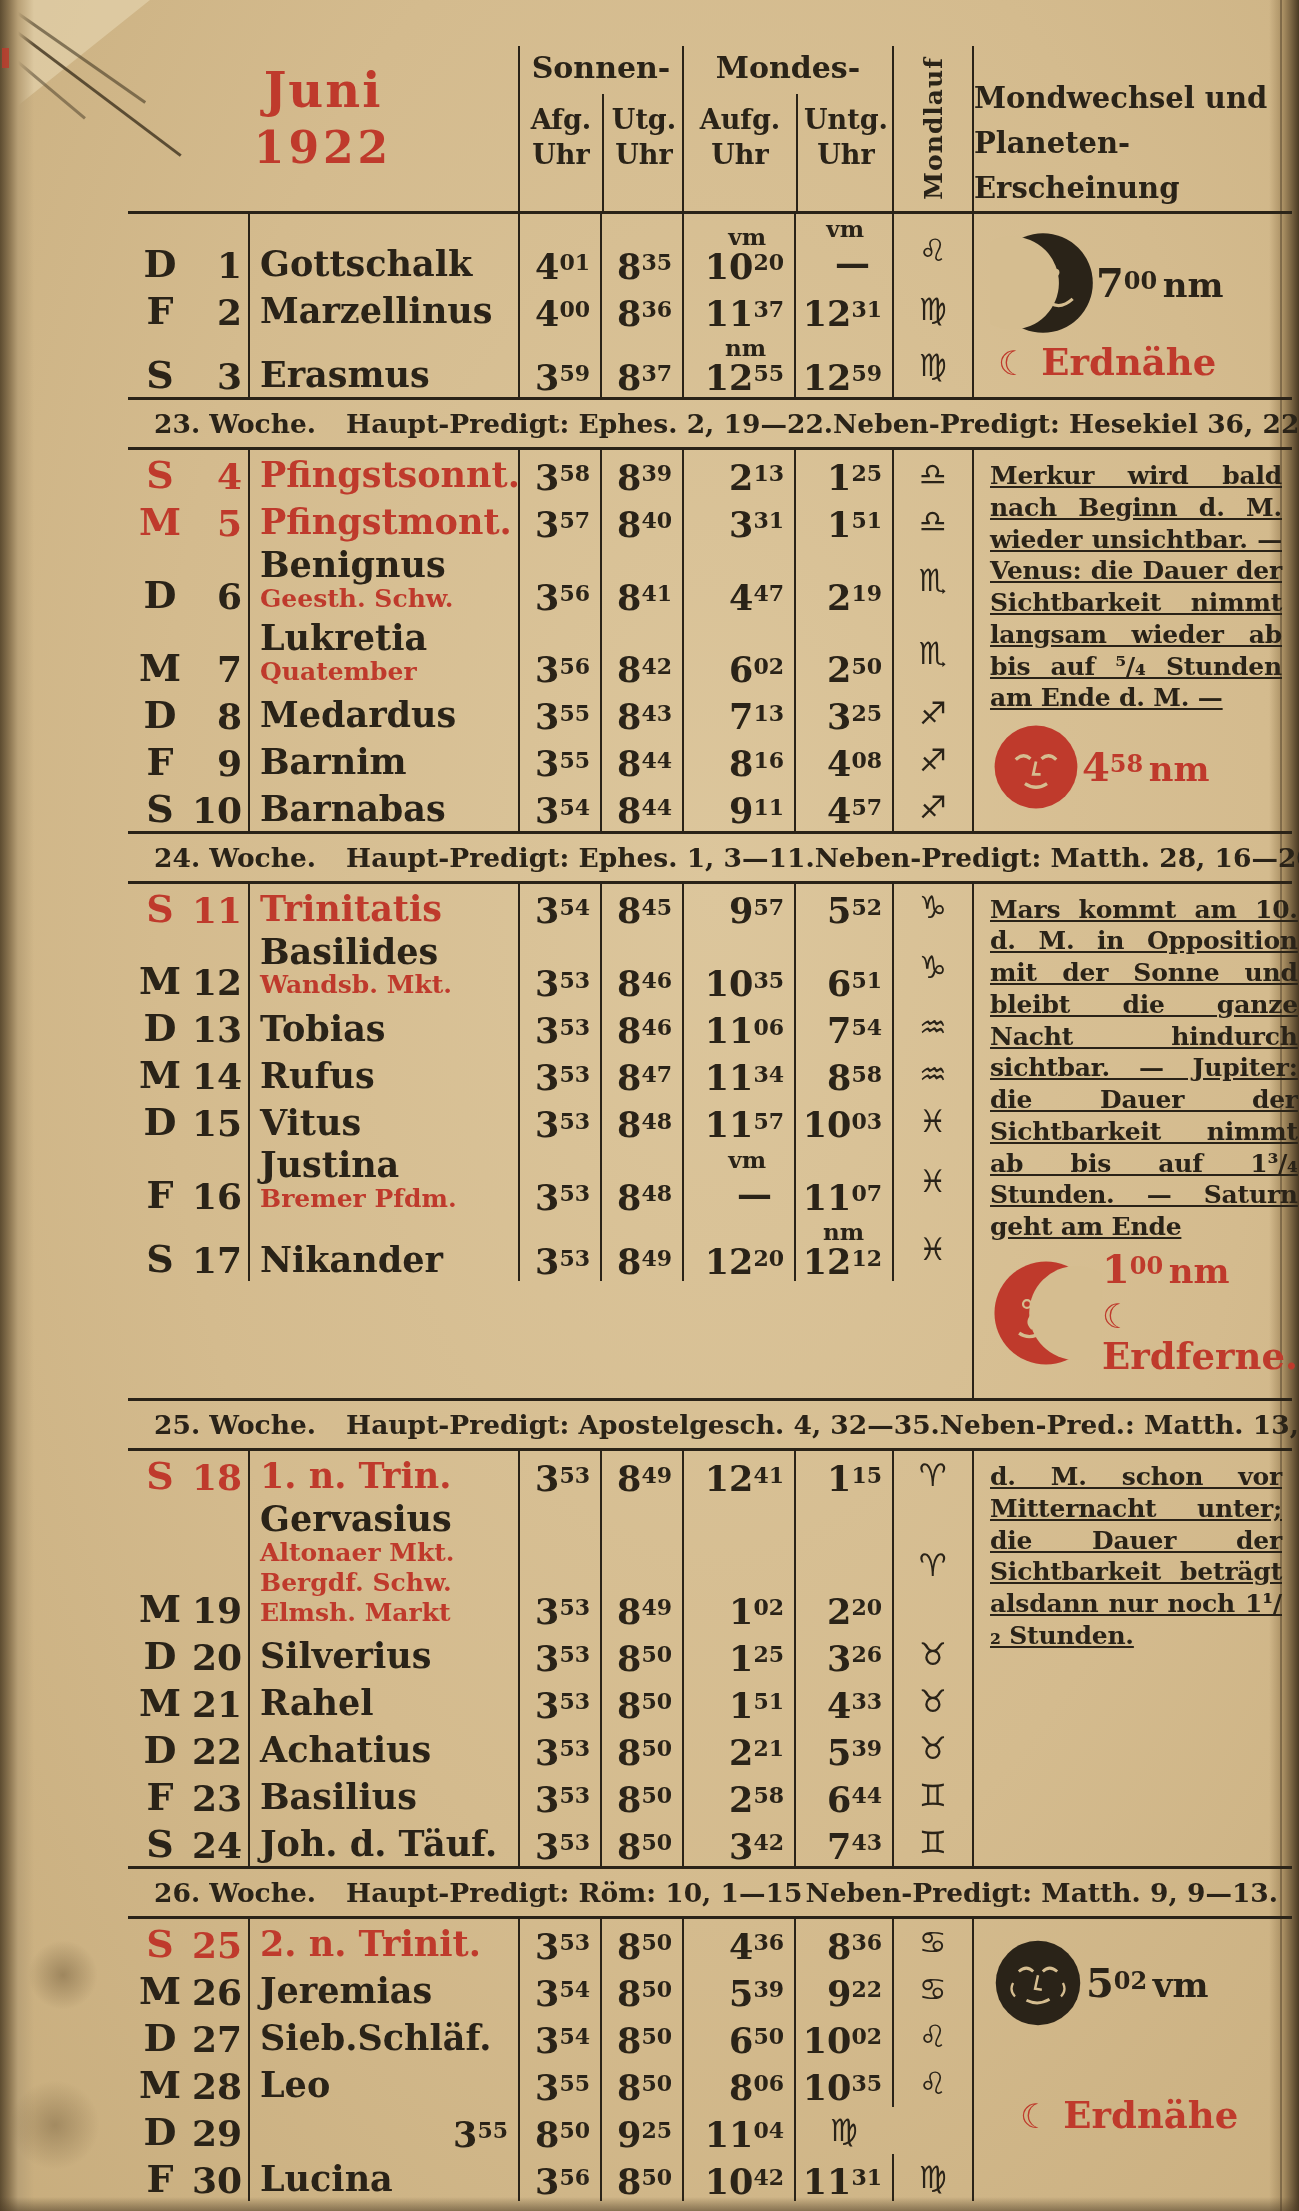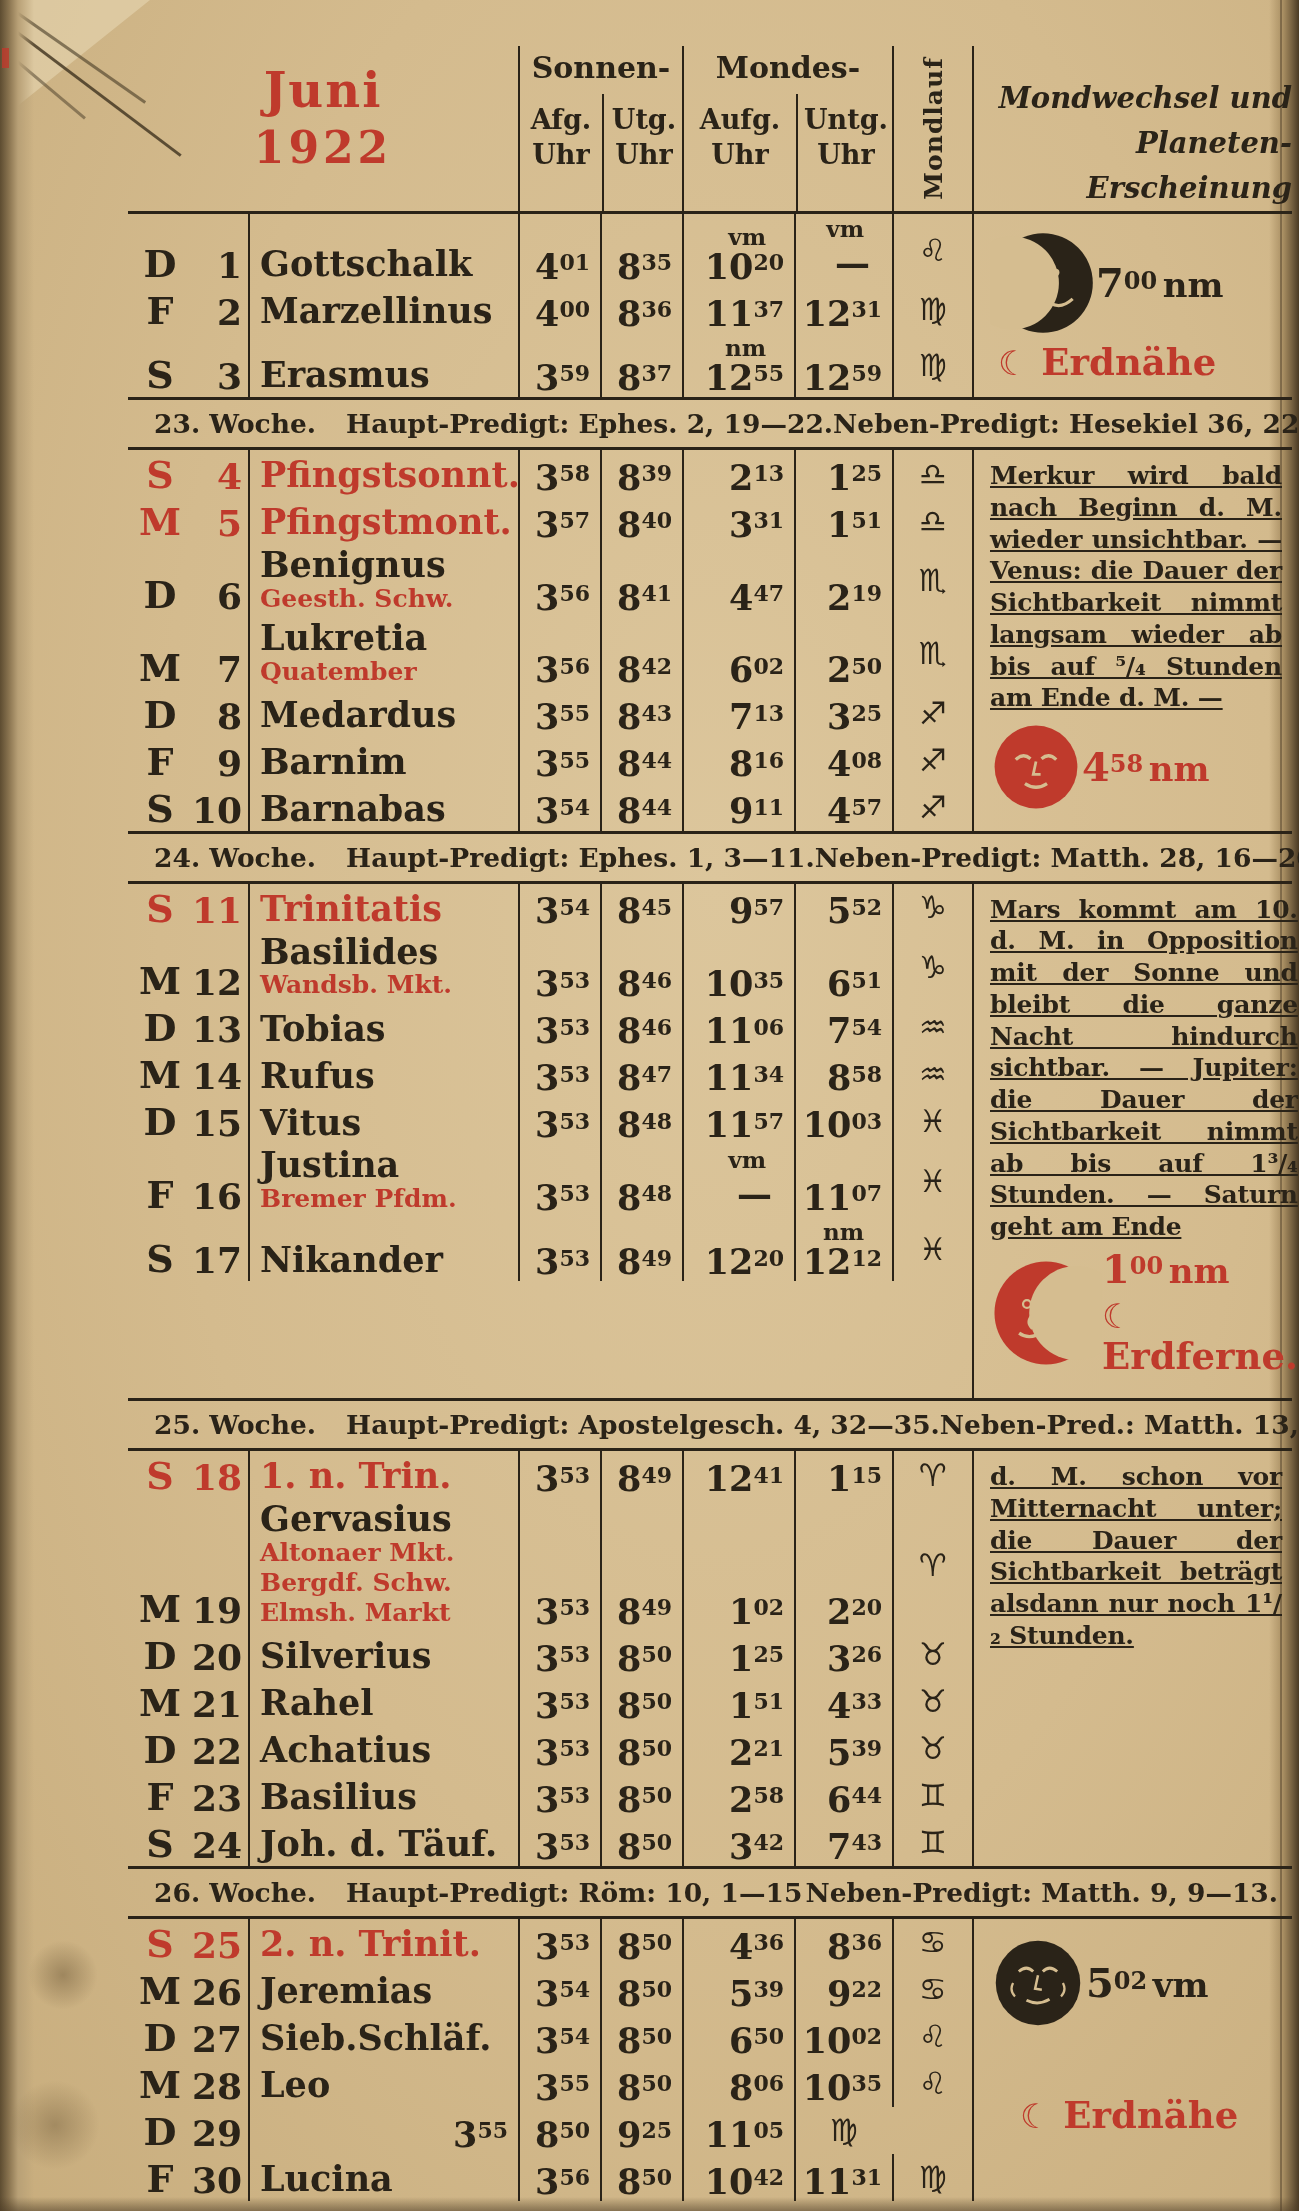--- a/index.html
+++ b/index.html
@@ -36,21 +36,21 @@
   .year{font-size:44px;color:#bf3a2c;letter-spacing:4px;margin-top:4px;}
   .grp{font-size:30px;text-align:center;padding-top:4px;height:44px;}
   .subrow{display:grid;height:calc(100% - 48px);}
   .h-sun .subrow{grid-template-columns:82px 82px;}
   .h-moon .subrow{grid-template-columns:112px 98px;}
   .sc{font-size:27px;text-align:center;line-height:1.3;padding-top:8px;}
   .sc span{display:block;}
   .sc + .sc{border-left:2.5px solid #2a2318;}
   .h-mond{display:flex;align-items:center;justify-content:center;}
   .h-mond .vert{writing-mode:vertical-rl;transform:rotate(180deg);font-size:25px;letter-spacing:1px;}
-  .h-notes{font-size:29px;text-align:right;padding-top:30px;line-height:1.55;font-style:italic;}
+  .h-notes{font-size:29px;text-align:left;padding-top:30px;line-height:1.55;}
 
   
   .block{display:flex;align-items:stretch;}
   .dcol{width:844px;}
   .drow{display:grid;grid-template-columns:64px 56px 270px 82px 82px 112px 98px 80px;min-height:47px;}
   .cell{display:flex;align-items:flex-end;padding-bottom:3px;padding-top:3px;}
   .lt{justify-content:center;font-size:38px;line-height:1;}
   .nmc{justify-content:flex-end;font-size:36px;line-height:1;padding-right:6px;}
   .namec{flex-direction:column;align-items:flex-start;justify-content:flex-end;padding-left:10px;}
   .dayname{font-size:35px;line-height:1.05;}
@@ -811,21 +811,21 @@
               <div class="cell t bl">
                 <span class="tv"><span class="th">3</span><sup class="tm">55</sup></span>
               </div>
               <div class="cell t bl">
                 <span class="tv"><span class="th">8</span><sup class="tm">50</sup></span>
               </div>
               <div class="cell t bl">
                 <span class="tv"><span class="th">9</span><sup class="tm">25</sup></span>
               </div>
               <div class="cell t bl">
-                <span class="tv"><span class="th">11</span><sup class="tm">05</sup></span>
+                <span class="tv"><span class="th">11</span><sup class="tm">04</sup></span>
               </div>
               <div class="cell zod bl">♍</div>
             </div>
             <div class="drow">
               <div class="cell lt">F</div>
               <div class="cell nmc">30</div>
               <div class="cell namec bl">
                 <div class="dayname">Lucina</div>
               </div>
               <div class="cell t bl">

